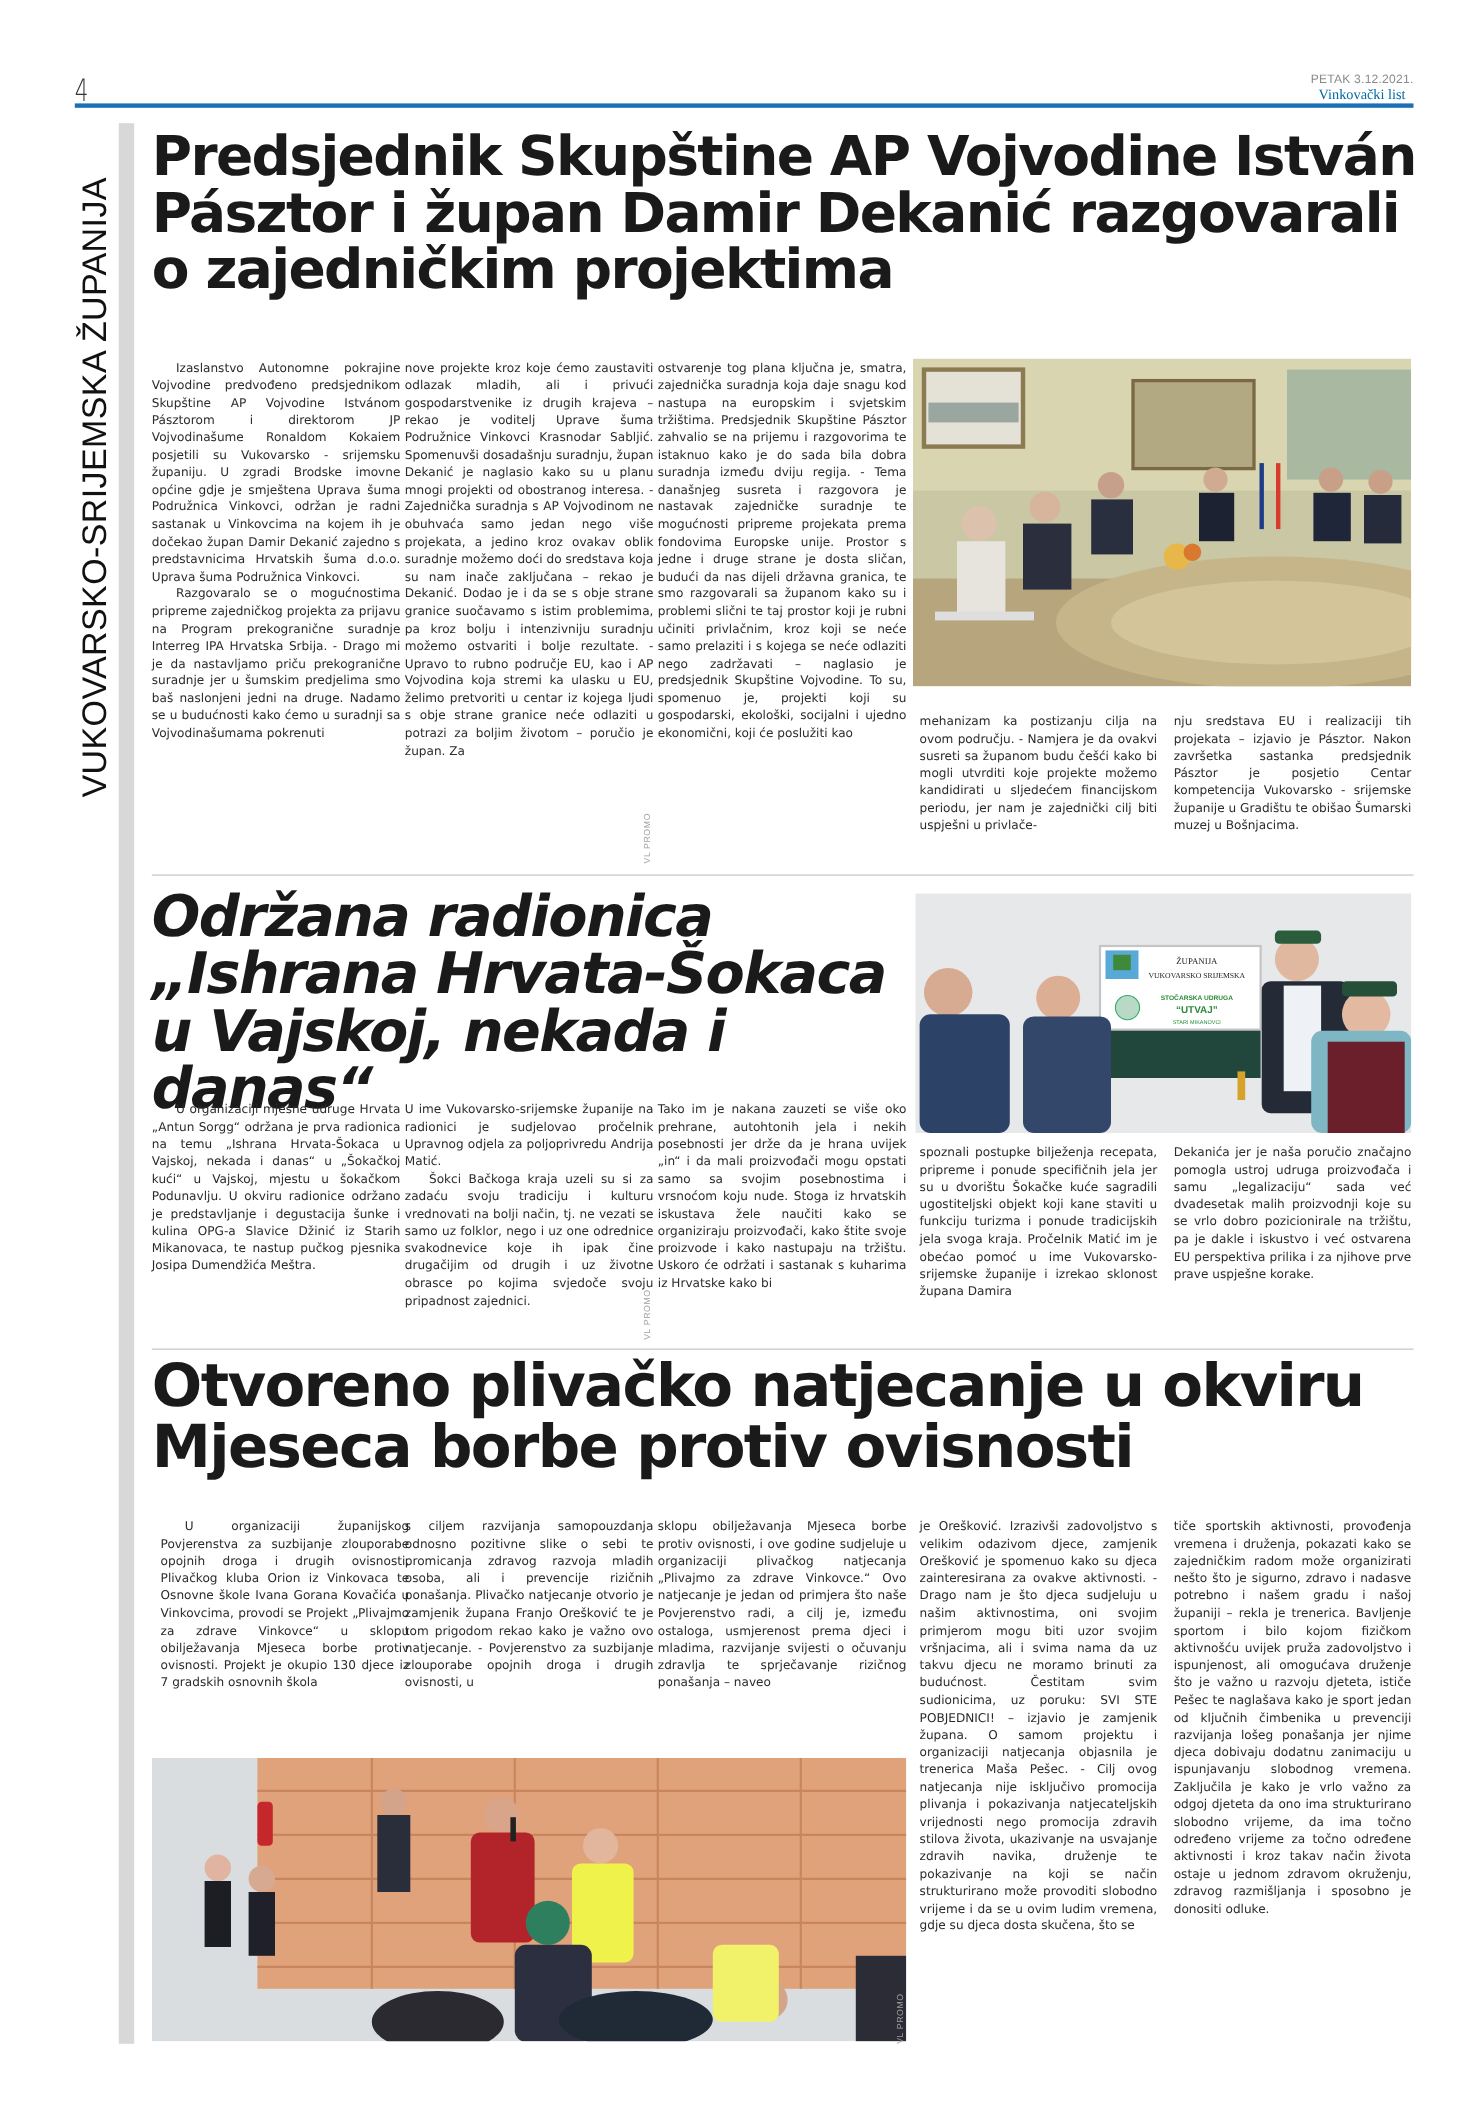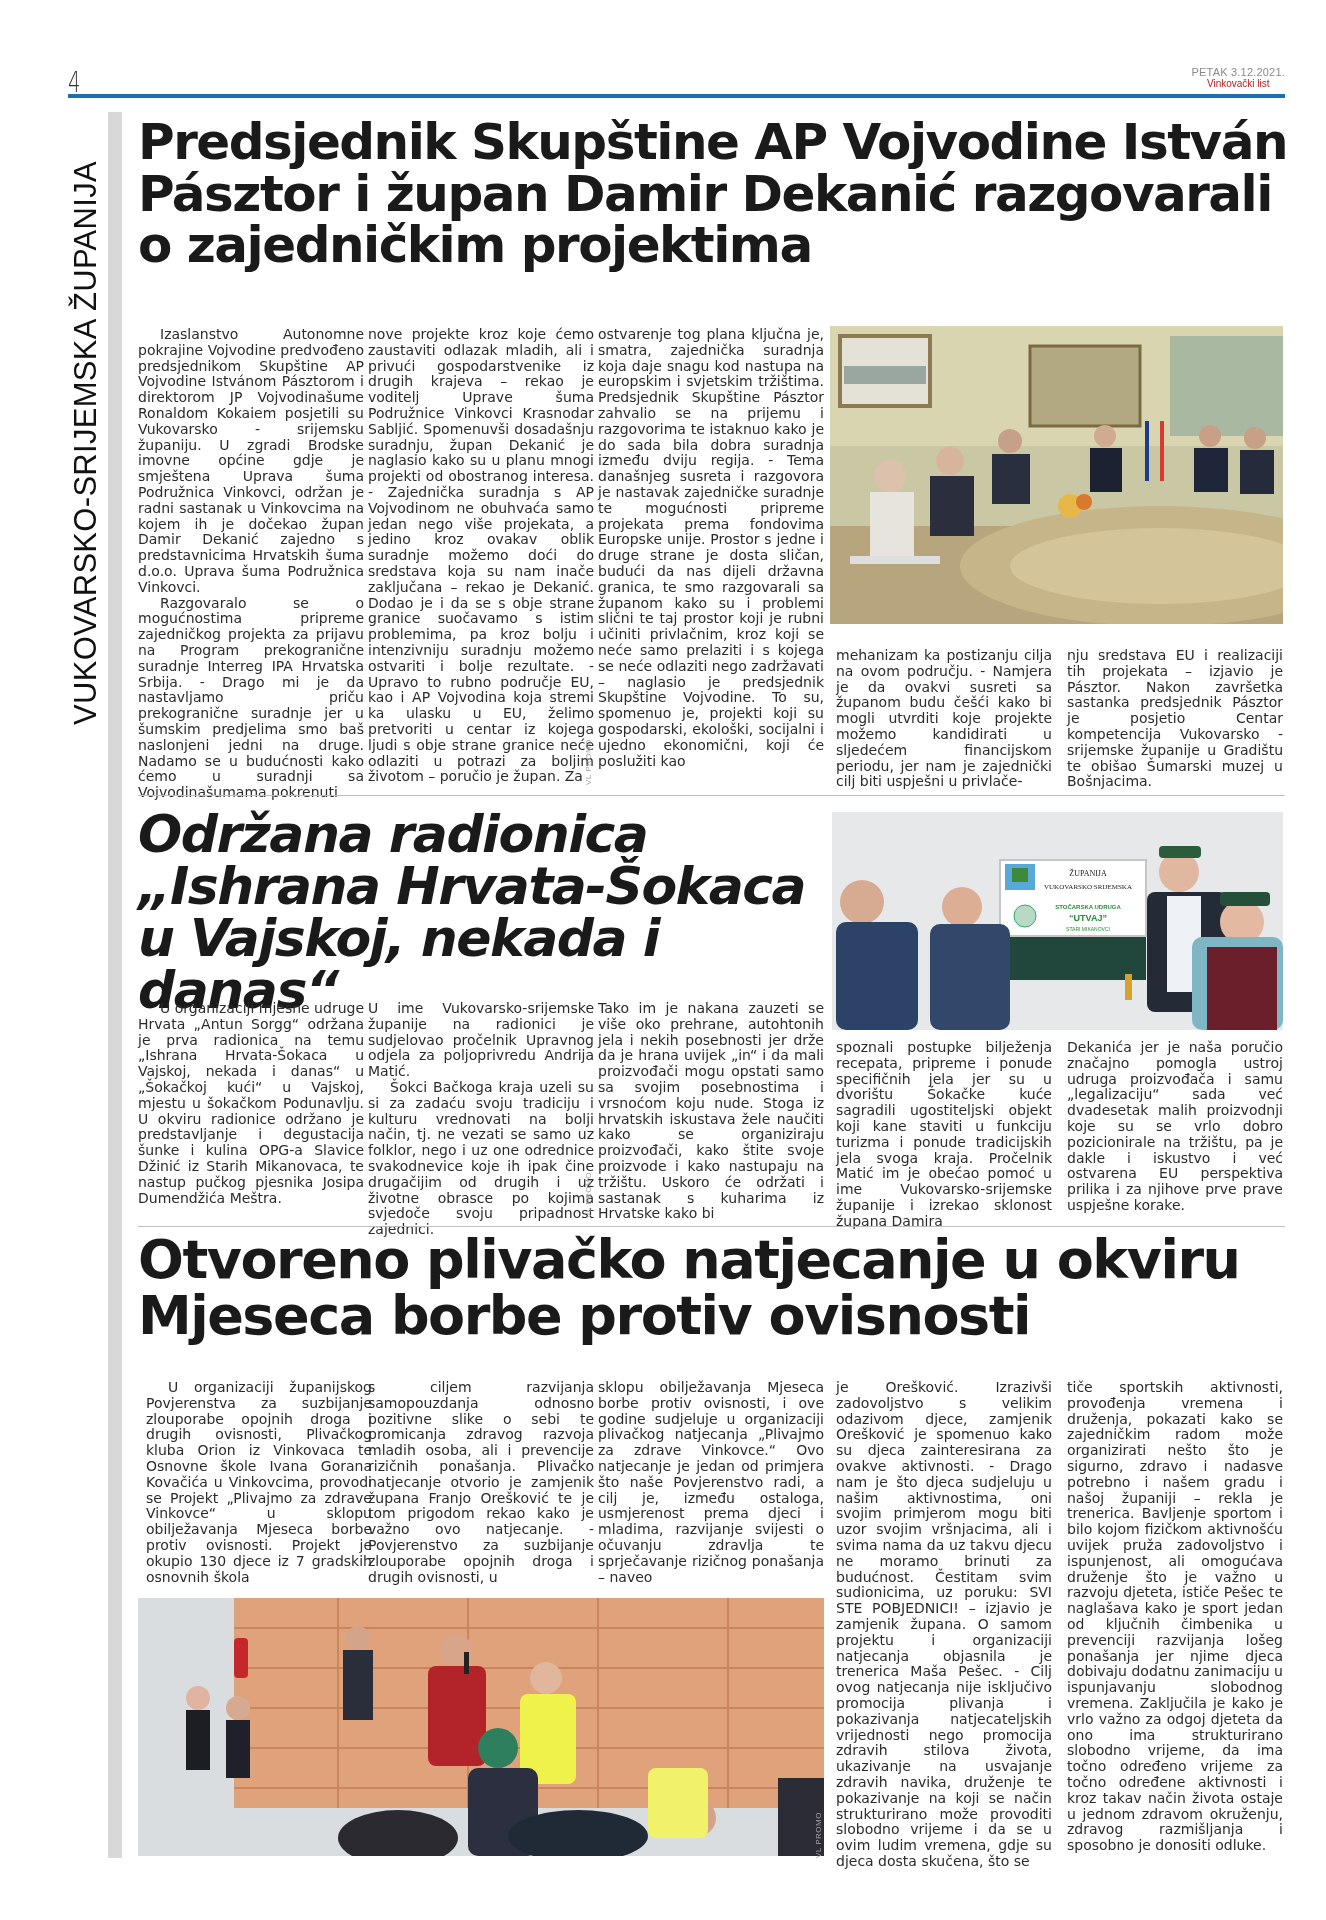--- a/index.html
+++ b/index.html
@@ -2,33 +2,33 @@
 <html><head>
 <meta charset="utf-8">
 <style>
   html, body { margin: 0; padding: 0; background: #ffffff; }
   body { width: 1326px; height: 1920px; position: relative; overflow: hidden;
          font-family: "Liberation Sans", sans-serif; color: #231f20; }
   .page-number { position: absolute; left: 68px; top: 66px; font-size: 28px; font-weight: 300;
                  color: #333; font-family: "DejaVu Sans", sans-serif; transform: scaleX(0.7); transform-origin: left; }
   .masthead { position: absolute; right: 41px; top: 66px; text-align: center; }
   .masthead .date { font-size: 11px; color: #8a8a8a; letter-spacing: 0.2px; }
-  .masthead .paper { font-size: 10px; color: #b91c1c; }
+  .masthead .paper { font-size: 13px; color: #0369a1; font-family: Liberation Serif, serif; }
   .top-rule { position: absolute; left: 68px; right: 41px; top: 94px; height: 4px; background: #1b6fb5; }
   .side-bar { position: absolute; left: 108px; top: 112px; width: 14px; height: 1746px; background: #d8d8d8; }
   .section-label { position: absolute; left: 68px; top: 725px; width: 0; height: 0; }
   .section-label span { position: absolute; left: 0; top: 0; white-space: nowrap; transform: rotate(-90deg);
                         transform-origin: left top; font-size: 31px; color: #111; font-weight: 400;
                         letter-spacing: 0.3px; font-family: "Liberation Sans", sans-serif; }
   .headline { position: absolute; left: 138px; font-family: "DejaVu Sans", sans-serif; font-weight: 700;
               color: #1a1a1a; margin: 0; letter-spacing: -1.5px; line-height: 1.03; }
   .h1 { top: 117px; font-size: 50px; width: 1160px; }
   .h2 { top: 808px; font-size: 52px; width: 690px; line-height: 1.0; font-style: italic; }
   .h3 { top: 1232px; font-size: 54px; width: 1160px; }
-  .col { position: absolute; font-family: "DejaVu Sans", sans-serif; font-size: 14px; line-height: 15.8px;
+  .col { position: absolute; font-family: "DejaVu Sans", sans-serif; font-size: 11px; line-height: 15.8px;
          color: #2b2b2b; text-align: justify; hyphens: manual; }
   .col p { margin: 0; text-indent: 22px; }
   .col p.cont { text-indent: 0; }
   .photo { position: absolute; overflow: hidden; }
   .promo { position: absolute; font-size: 8px; color: #a0a0a0; transform: rotate(-90deg); transform-origin: left top;
            white-space: nowrap; letter-spacing: 0.5px; }
   .divider { position: absolute; left: 138px; right: 41px; height: 1px; background: #bfbfbf; }
 </style>
 </head>
 <body>

